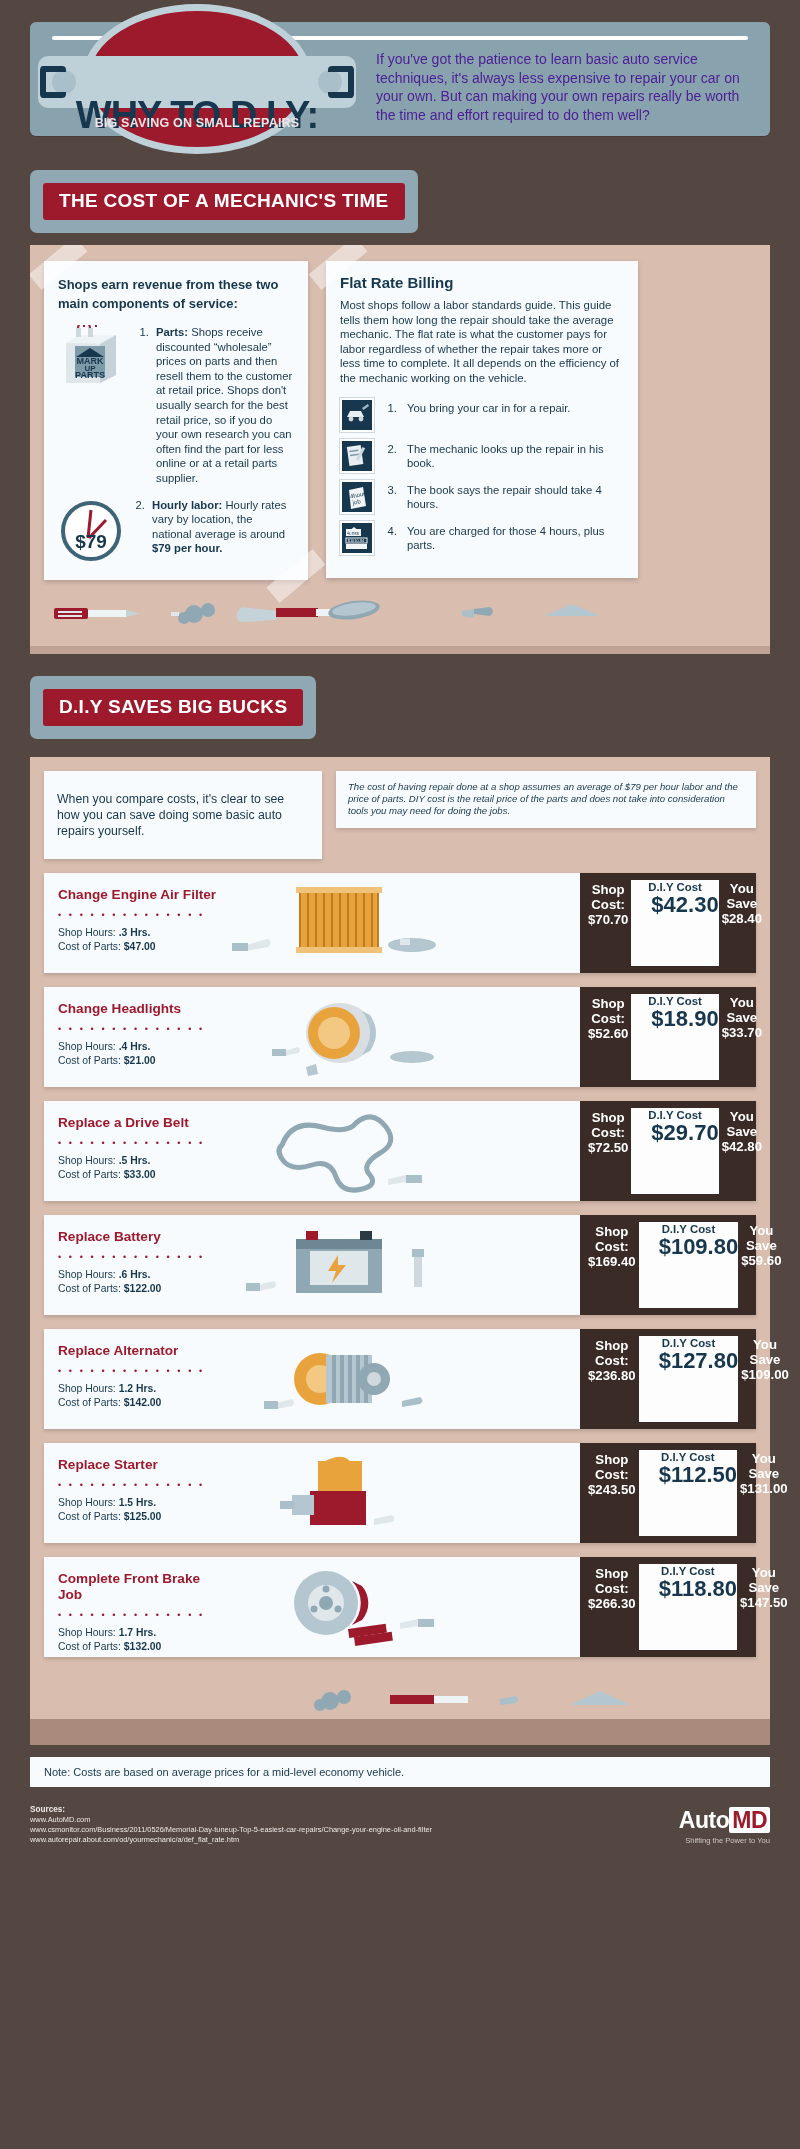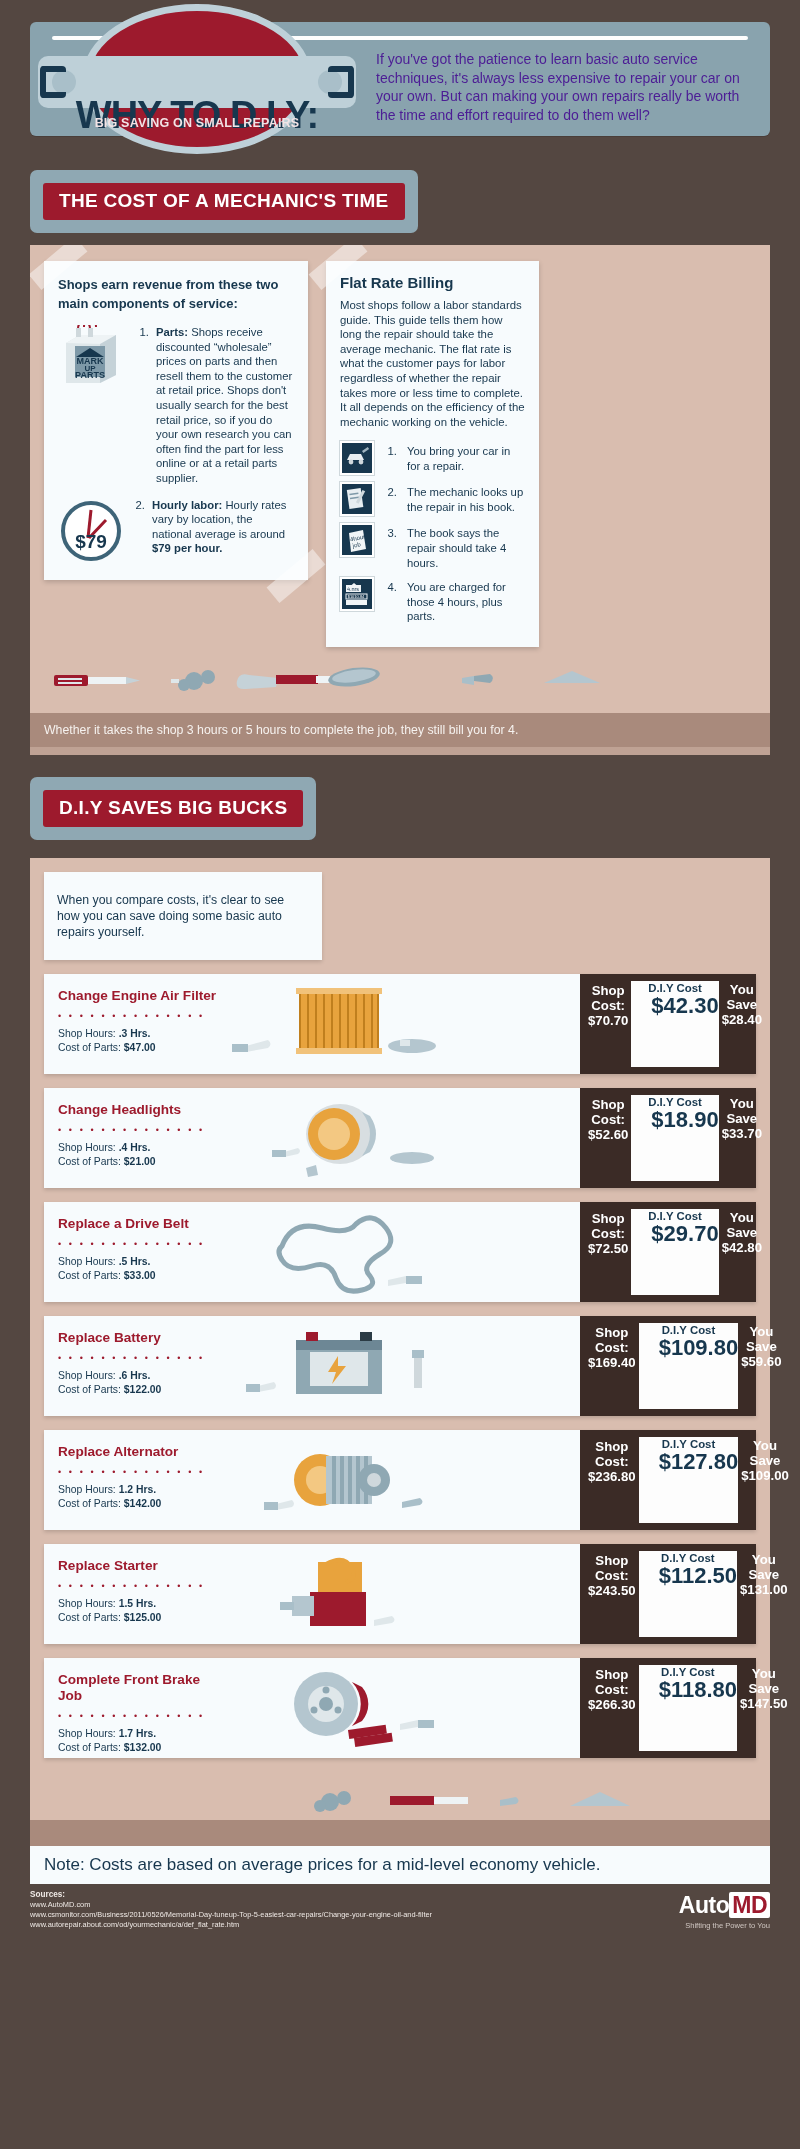--- a/index.html
+++ b/index.html
@@ -92,21 +92,21 @@
     background: #f7fbfd;
     box-shadow: 0 2px 5px rgba(0,0,0,.18);
     position: relative;
   }
   .tape {
     position: absolute; width: 60px; height: 20px;
     background: rgba(255,255,255,.46);
     transform: rotate(-40deg);
   }
   .card-left { width: 264px; padding: 14px 14px 16px 14px; }
-  .card-right { width: 213px; padding: 13px 14px 16px 14px; }
+  .card-right { width: 312px; padding: 13px 14px 16px 14px; }
   .card-left h3 {
     font-size: 13px; line-height: 19px; font-weight: bold; color: #17374e;
     margin-bottom: 12px;
   }
   .card-right h3 { font-size: 15px; font-weight: bold; color: #17374e; margin-bottom: 7px; }
   .card-right p.lead { font-size: 11.4px; line-height: 14.6px; color: #17374e; }
 
   .item-row { display: flex; gap: 7px; margin-top: 6px; }
   .item-num { font-size: 11.3px; line-height: 14.6px; width: 14px; text-align: right; flex: 0 0 14px; }
   .item-txt { font-size: 11.3px; line-height: 14.6px; flex: 1; }
@@ -160,22 +160,22 @@
     padding: 7px 8px; display: flex; flex-direction: row; gap: 3px;
   }
   .shopcost { font-size: 13.2px; font-weight: bold; text-align: center; padding: 2px 0 1px; }
   .diybox { background: #fdfdfd; color: #17374e; text-align: center; padding: 1px 0 3px; }
   .diybox .lbl { font-size: 11.4px; font-weight: bold; }
   .diybox .amt { font-size: 22px; font-weight: bold; line-height: 24px; padding-left: 20px; }
   .savings { font-size: 13.2px; font-weight: bold; text-align: center; padding-top: 1px; }
 
   
   .note-band {
-    margin: 0 30px; background: #f7fbfd; padding: 9px 14px;
-    font-size: 17px; color: #17374e;
+    margin: 12px 30px; background: #f7fbfd; padding: 9px 14px;
+    font-size: 11px; color: #17374e;
   }
   .note-shelf { height: 26px; background: #a98a7c; margin: 0 30px; }
 
   
   .footer { padding: 6px 30px 20px 30px; display: flex; justify-content: space-between; align-items: flex-end; }
   .sources { color: #efe9e5; font-size: 7.4px; line-height: 10px; }
   .sources b { font-size: 8.2px; }
   .logo { text-align: right; }
   .logo .mark { font-size: 23px; font-weight: bold; color: #ffffff; letter-spacing: -.5px; }
   .logo .mark i { font-style: normal; color: #9d1a2d; background: #fff; padding: 0 3px; border-radius: 2px; }
@@ -348,35 +348,33 @@
           <path d="M430 15 l16 -2 q6 4 0 9 l-16 -2 z" fill="#8fa8b3"></path>
           <path d="M418 17 l12 -2 l0 9 l-12 -2 z" fill="#a9bfc9"></path>
         </g>
         <g>
           <path d="M500 22 l28 -12 l28 12 z" fill="#b4c6cf"></path>
         </g>
       </svg>
     </div>
   </div>
 
-  <div class="shelf">
-    <span>Whether it takes the shop 3 hours or 5 hours to complete the job, they still bill you for 4.</span>
-  </div>
   <div class="shelf-lip"></div>
 
   
   <div style="height:22px"></div>
   <div class="sec-head">
     <div class="inner">D.I.Y SAVES BIG BUCKS</div>
   </div>
 
   
   <div class="diy-wrap">
     <div class="diy-intro">
       <div class="diy-intro-left">When you compare costs, it's clear to see how you can save doing some basic auto repairs yourself.</div>
+      <div class="diy-intro-right">The cost of having repair done at a shop assumes an average of $79 per hour labor and the price of parts. DIY cost is the retail price of the parts and does not take into consideration tools you may need for doing the jobs.</div>
     </div>
 
     <div class="row">
       <div class="row-info">
         <div class="row-title">Change Engine Air Filter</div>
         <div class="row-dots">• • • • • • • • • • • • • •</div>
         <div class="row-meta"><span>Shop Hours:</span> <b>.3 Hrs.</b></div>
         <div class="row-meta"><span>Cost of Parts:</span> <b>$47.00</b></div>
       </div>
       <div class="row-art">

